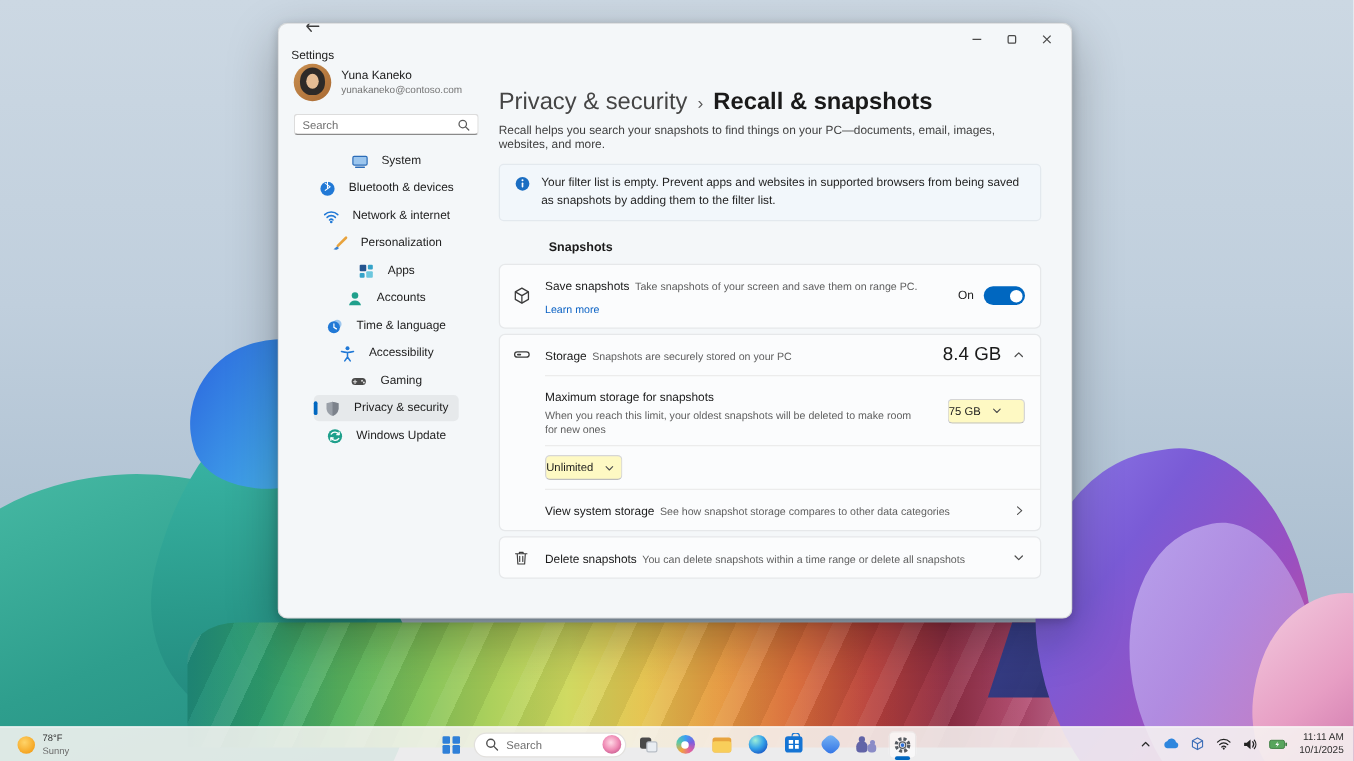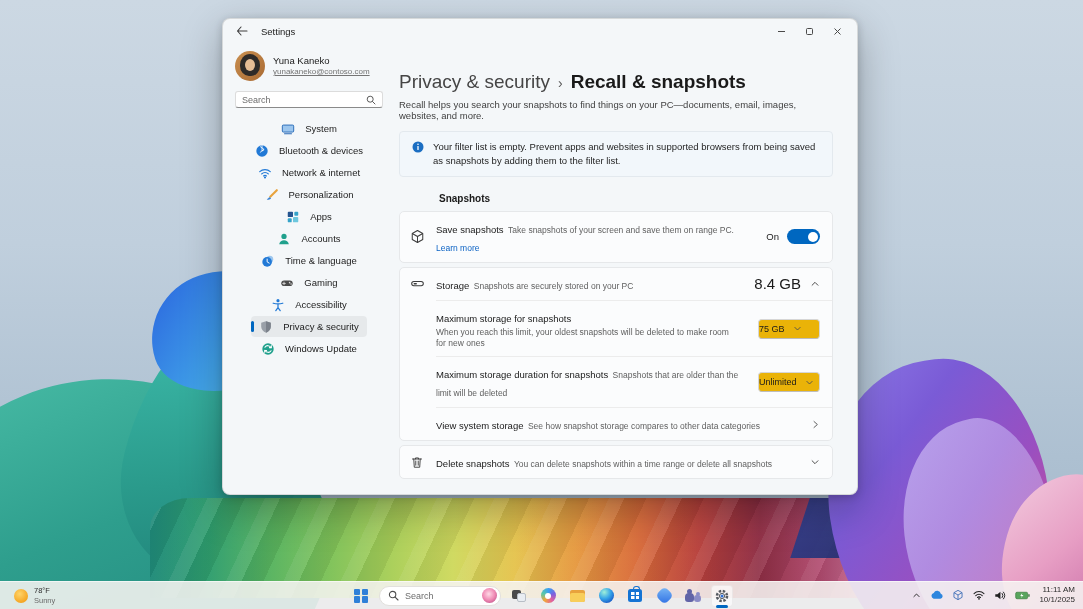--- a/index.html
+++ b/index.html
@@ -25,36 +25,36 @@
   .p-purple-rim { left:905px; top:420px; width:150px; height:230px; border-radius:60% 40% 55% 45%/55% 45% 50% 50%;
     background:linear-gradient(135deg,#c9b6f2 0%,#b79ae8 40%,#c77cc0 100%); transform:rotate(-14deg); opacity:.8; }
   .p-pink-edge { left:1005px; top:470px; width:110px; height:160px; border-radius:60% 40% 50% 50%/50% 50% 45% 55%;
     background:linear-gradient(120deg,#f2c9dd 0%,#e79ec4 50%,#c76aa4 100%); transform:rotate(20deg); }
 
   
   .window { position:absolute; left:222px; top:18px; width:636px; height:477px; border-radius:8px;
     background:#f4f7f9; box-shadow:0 14px 40px rgba(0,0,0,.28), 0 2px 8px rgba(0,0,0,.18);
     border:1px solid rgba(0,0,0,.12); overflow:hidden; display:flex; flex-direction:column; }
   .titlebar { height:24px; flex:0 0 auto; display:flex; align-items:center; padding:0 6px 0 10px; }
-  .tb-left { display:flex; align-items:center; gap:10px; }
+  .tb-left { display:flex; align-items:center; gap:10px;flex-direction:column; }
   .back-btn { width:18px; height:16px; display:flex; align-items:center; justify-content:center; color:#3d3d3d; }
   .tb-title { font-size:9.5px; color:#1a1a1a; }
   .tb-controls { margin-left:auto; display:flex; }
   .tb-ctl { width:28px; height:20px; display:flex; align-items:center; justify-content:center; color:#4a4a4a; }
   .body-row { flex:1; display:flex; min-height:0; }
 
   
   .sidebar { width:170px; flex:0 0 auto; padding:4px 8px 0 10px; }
   .user-row { display:flex; align-items:center; gap:8px; padding:4px 2px 10px; }
   .avatar { width:30px; height:30px; border-radius:50%; position:relative; overflow:hidden;
     background:linear-gradient(135deg,#c98f50 0%,#a96a33 100%); flex:0 0 auto; }
   .avatar:before { content:""; position:absolute; left:5px; top:3px; width:20px; height:22px; border-radius:50% 50% 45% 45%; background:#2e2a28; }
   .avatar:after { content:""; position:absolute; left:10px; top:8px; width:10px; height:12px; border-radius:50%; background:#e6bd95; }
   .user-name { font-size:9.5px; color:#1a1a1a; line-height:1.25; }
-  .user-email { font-size:8px; color:#757575; line-height:1.25;text-decoration:underline; }
+  .user-email { font-size:8px; color:#757575; line-height:1.25; }
   .search-box { height:17px; background:#fff; border:1px solid #dcdcdc; border-bottom:1px solid #8a8a8a;
     border-radius:3px; display:flex; align-items:center; padding:0 6px; margin:0 2px 10px; }
   .search-box input { border:none; outline:none; flex:1; font-size:9px; color:#1a1a1a; background:transparent; font-family:inherit; min-width:0; }
   .search-box input::placeholder { color:#6d6d6d; }
   .nav { display:flex; flex-direction:column; gap:1px;align-items:center; }
   .nav-item { position:relative; display:flex; align-items:center; gap:10px; height:21px; padding:0 8px; border-radius:4px; color:#1c1c1c; }
   .nav-item .icon16 { width:14px; height:14px; flex:0 0 auto; display:flex; }
   .nav-label { font-size:9.5px; white-space:nowrap; }
   .nav-item.selected { background:rgba(0,0,0,.055); }
   .nav-item.selected:before { content:""; position:absolute; left:0; top:5px; width:3px; height:11px; border-radius:2px; background:#0067c0; }
@@ -80,21 +80,21 @@
   .row-right { display:flex; align-items:center; gap:9px; flex:0 0 auto; }
   .val-text { font-size:15px; color:#1a1a1a; }
   .chev { display:flex; color:#4f4f4f; }
   .divider { height:1px; background:#ececec; margin-left:36px; }
   .sub-row { padding-left:36px; }
   .toggle-wrap { display:flex; align-items:center; gap:8px; }
   .toggle-label { font-size:9.5px; color:#1a1a1a; }
   .toggle { width:33px; height:15px; border-radius:8px; background:#0067c0; position:relative; }
   .toggle:after { content:""; position:absolute; right:2.5px; top:2.5px; width:10px; height:10px; border-radius:50%; background:#fff; }
   .dropdown { display:flex; align-items:center; justify-content:flex-start; gap:8px; min-width:62px;
-    background:#eab308; border:1px solid #d6d6d6; border-bottom-color:#bdbdbd; border-radius:4px; padding:4px 0; }
+    background:#fef9c3; border:1px solid #d6d6d6; border-bottom-color:#bdbdbd; border-radius:4px; padding:4px 0; }
   .dropdown .val-text { font-size:9px; }
 
   
   .taskbar { position:absolute; left:0; bottom:0; width:1083px; height:28px;
     background:rgba(246,244,241,.88); border-top:1px solid rgba(255,255,255,.6); display:flex; align-items:center; }
   .weather { position:absolute; left:6px; bottom:2px; display:flex; align-items:center; gap:6px; padding:2px 8px; border-radius:4px; }
   .sun { width:14px; height:14px; border-radius:50%; background:radial-gradient(circle at 40% 35%,#ffd469,#f5a623 70%,#e8940f); }
   .weather-temp { font-size:7.5px; color:#2c2c2c; line-height:1.25; }
   .weather-cond { font-size:7.5px; color:#6b6b6b; line-height:1.25; }
   .tb-center { margin:0 auto; display:flex; align-items:center; gap:7px; }
@@ -262,36 +262,36 @@
                   <circle cx="10" cy="6" r="4" fill="#9cc6ee"></circle>
                   <circle cx="7" cy="9" r="5.5" fill="#2179d6"></circle>
                   <path d="M7 5.8V9l2.3 1.4" fill="none" stroke="#fff" stroke-width="1.1" stroke-linecap="round"></path>
                 </svg>
               </span>
             <span class="nav-label">Time &amp; language</span>
           </div>
           <div class="nav-item">
             <span class="icon16">
                 <svg width="14" height="14" viewBox="0 0 16 16">
+                  <circle cx="8" cy="3" r="1.8" fill="#2179d6"></circle>
+                  <path d="M2.5 6c3.5 1 7.5 1 11 0M8 7.5v3.5m0 0L5.5 14.5M8 11l2.5 3.5" fill="none" stroke="#2179d6" stroke-width="1.4" stroke-linecap="round"></path>
+                </svg>
+              </span>
+            <span class="nav-label">Accessibility</span>
+          </div>
+          <div class="nav-item">
+            <span class="icon16">
+                <svg width="14" height="14" viewBox="0 0 16 16">
                   <rect x="1.5" y="5" width="13" height="6.5" rx="3.2" fill="#4a4a4a"></rect>
                   <path d="M4.6 7v3M3.1 8.5h3" stroke="#ddd" stroke-width="1" stroke-linecap="round"></path>
                   <circle cx="11" cy="7.6" r=".9" fill="#ddd"></circle>
                   <circle cx="12.7" cy="9.2" r=".9" fill="#ddd"></circle>
                 </svg>
               </span>
             <span class="nav-label">Gaming</span>
-          </div>
-          <div class="nav-item">
-            <span class="icon16">
-                <svg width="14" height="14" viewBox="0 0 16 16">
-                  <circle cx="8" cy="3" r="1.8" fill="#2179d6"></circle>
-                  <path d="M2.5 6c3.5 1 7.5 1 11 0M8 7.5v3.5m0 0L5.5 14.5M8 11l2.5 3.5" fill="none" stroke="#2179d6" stroke-width="1.4" stroke-linecap="round"></path>
-                </svg>
-              </span>
-            <span class="nav-label">Accessibility</span>
           </div>
           <div class="nav-item selected">
             <span class="icon16">
                 <svg width="14" height="14" viewBox="0 0 16 16">
                   <path d="M8 1.5 13.5 3v4.5c0 3.4-2.3 5.9-5.5 7-3.2-1.1-5.5-3.6-5.5-7V3z" fill="#9aa0a8"></path>
                   <path d="M8 1.5 13.5 3v4.5c0 3.4-2.3 5.9-5.5 7z" fill="#7c828b"></path>
                 </svg>
               </span>
             <span class="nav-label">Privacy &amp; security</span>
           </div>
@@ -381,24 +381,20 @@
                 <span class="chev">
                     <svg width="9" height="9" viewBox="0 0 12 12">
                       <path d="M2.5 4.5 6 8l3.5-3.5" fill="none" stroke="currentColor" stroke-width="1.2" stroke-linecap="round" stroke-linejoin="round"></path>
                     </svg>
                   </span>
               </span>
             </span>
           </div>
           <div class="divider"></div>
           <div class="row sub-row">
-            <span class="row-main">
-              <span class="row-title">Maximum storage duration for snapshots</span>
-              <span class="row-desc">Snapshots that are older than the limit will be deleted</span>
-            </span>
             <span class="row-right">
               <span class="dropdown">
                 <span class="val-text">Unlimited</span>
                 <span class="chev">
                     <svg width="9" height="9" viewBox="0 0 12 12">
                       <path d="M2.5 4.5 6 8l3.5-3.5" fill="none" stroke="currentColor" stroke-width="1.2" stroke-linecap="round" stroke-linejoin="round"></path>
                     </svg>
                   </span>
               </span>
             </span>

